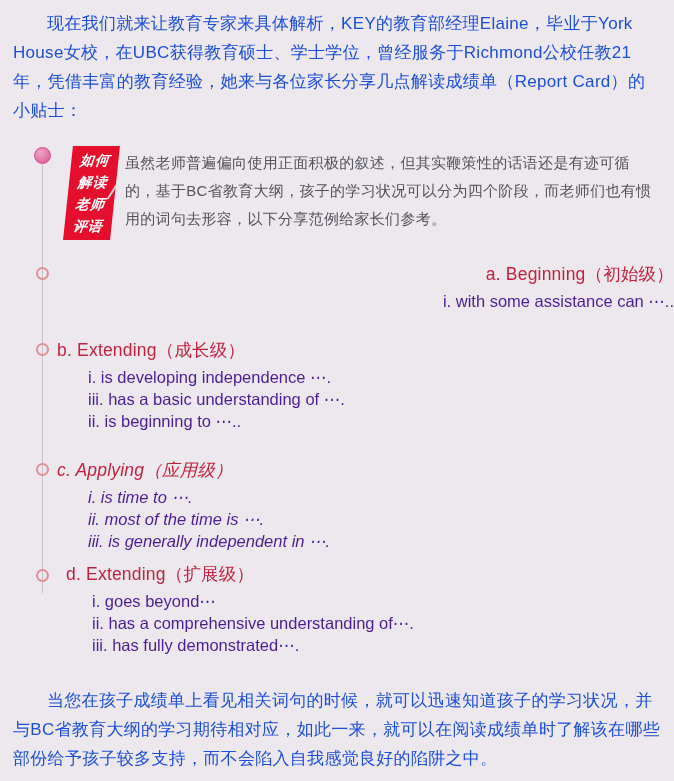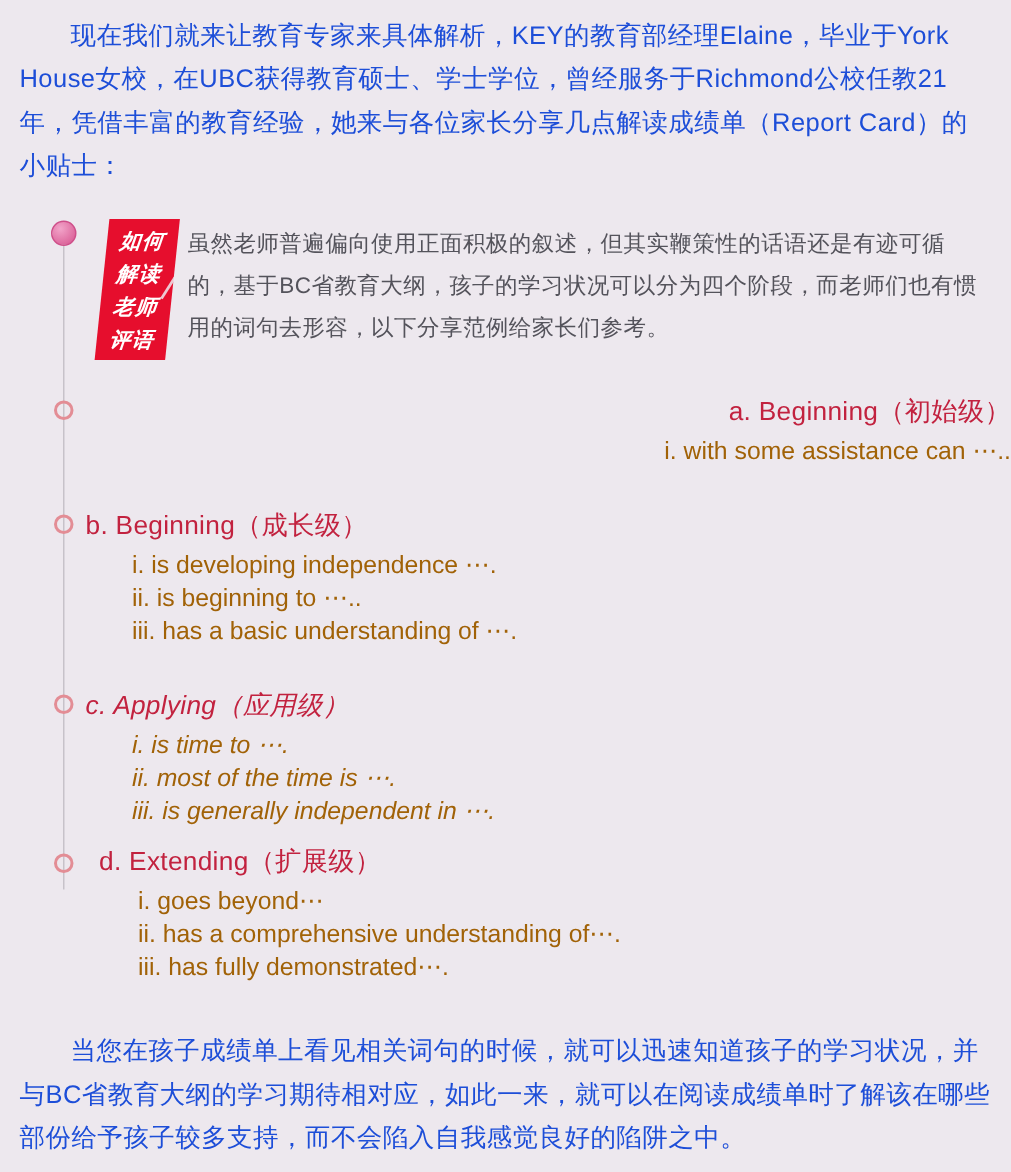--- a/index.html
+++ b/index.html
@@ -93,21 +93,21 @@
     color: #c2223f;
     line-height: 24px;
     letter-spacing: 0.2px;
   }
   .level ul {
     list-style: none;
     margin: 4px 0 0 0;
     padding: 0 0 0 31px;
     font-size: 16.5px;
     line-height: 22px;
-    color: #a16207;
+    color: #4c1d95;
   }
   .level-d ul { padding-left: 26px; }
 
   .closing { margin-top: 30px; }
 </style>
 </head>
 <body>
 
 <div>
 
@@ -134,25 +134,25 @@
     <div class="level level-a">
       <span class="ring"></span>
       <h3>a. Beginning（初始级）</h3>
       <ul>
         <li>i. with some assistance can ⋯..</li>
       </ul>
     </div>
 
     <div class="level level-b">
       <span class="ring"></span>
-      <h3>b. Beginning（成长级）</h3>
+      <h3>b. Extending（成长级）</h3>
       <ul>
         <li>i. is developing independence ⋯.</li>
+        <li>iii. has a basic understanding of ⋯.</li>
         <li>ii. is beginning to ⋯..</li>
-        <li>iii. has a basic understanding of ⋯.</li>
       </ul>
     </div>
 
     <div class="level level-c">
       <span class="ring"></span>
       <h3>c. Applying（应用级）</h3>
       <ul>
         <li>i. is time to ⋯.</li>
         <li>ii. most of the time is ⋯.</li>
         <li>iii. is generally independent in ⋯.</li>

